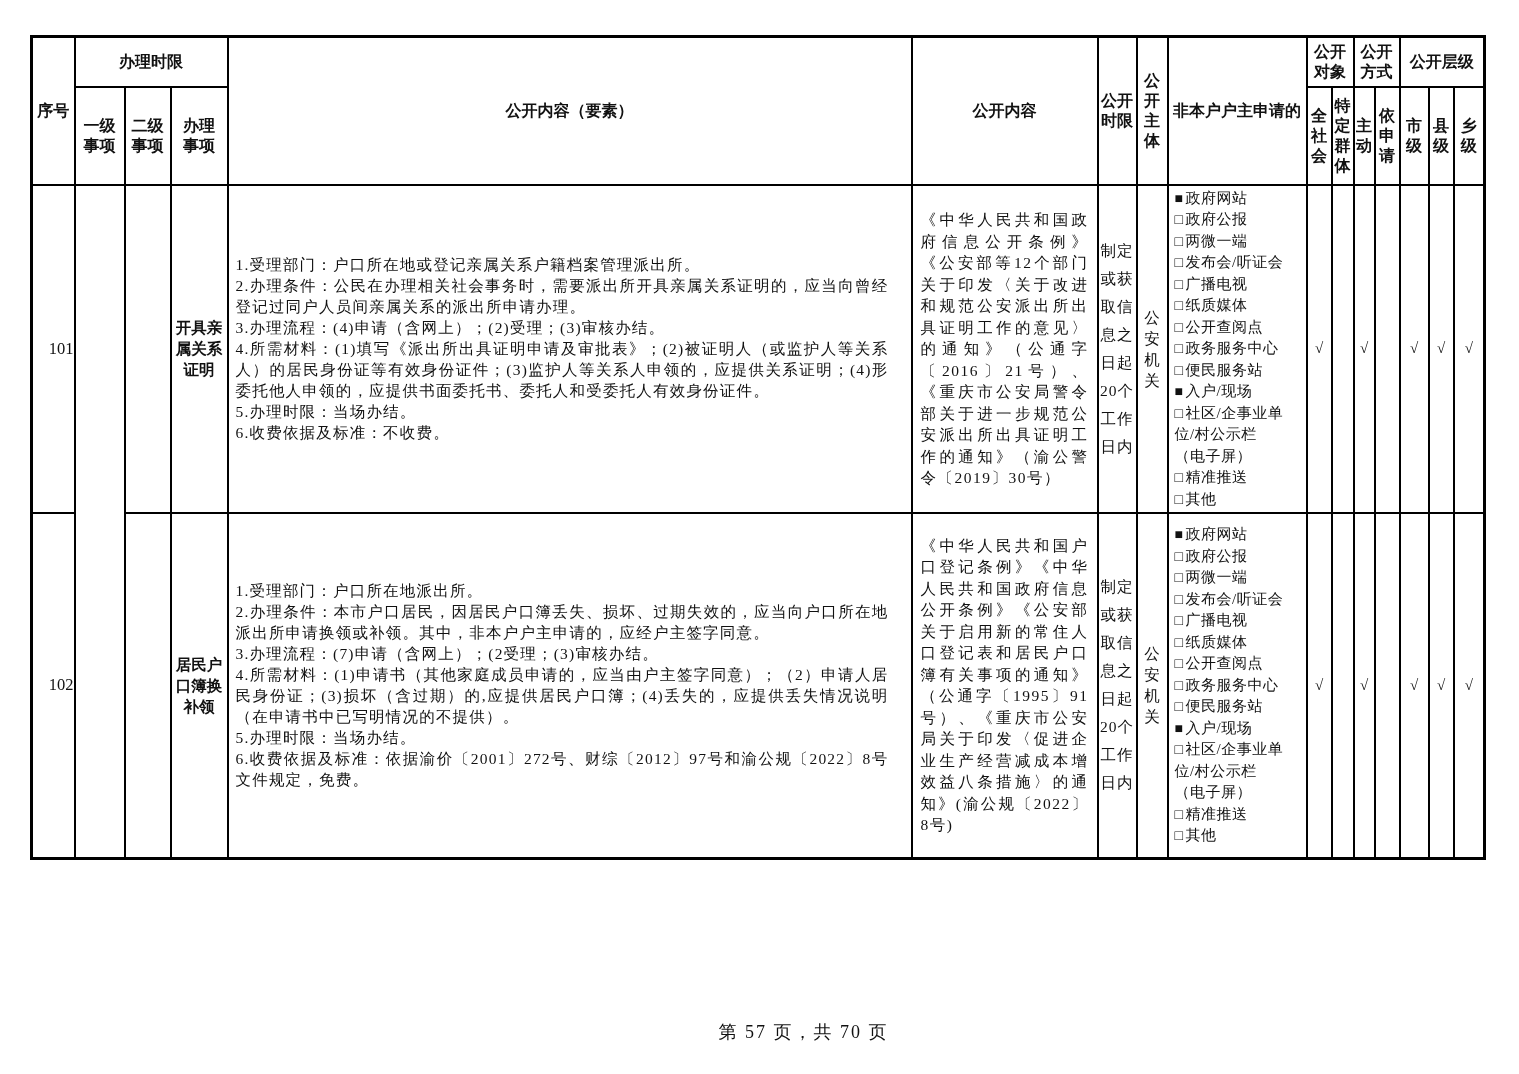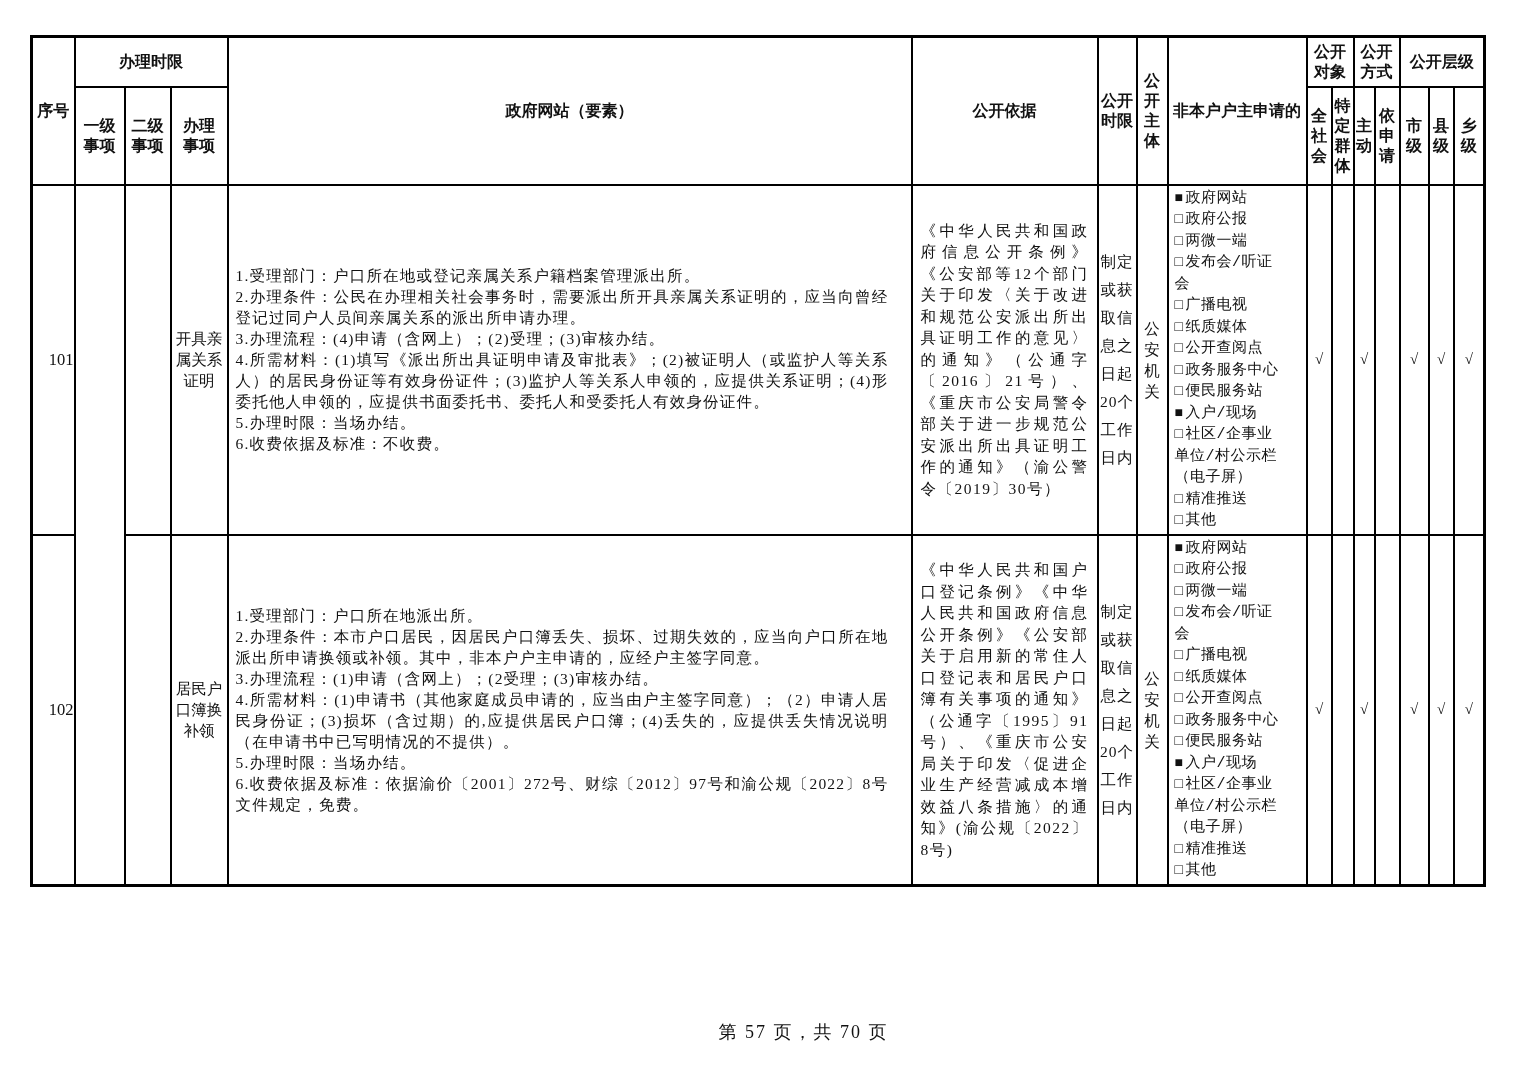--- a/index.html
+++ b/index.html
@@ -26,21 +26,21 @@
     overflow: hidden;
   }
   th {
     font-weight: bold;
     font-size: 16px;
     line-height: 20px;
   }
   td { font-size: 15.5px; }
   .pre-line { white-space: pre-line; }
   .seq-cell { font-size: 16.5px; text-align: right; }
-  .item-cell { line-height: 21px; }
+  .item-cell { line-height: 21px; font-weight: bold; }
   .content-cell {
     text-align: justify;
     text-justify: inter-character;
     vertical-align: middle;
     padding: 0 22px 0 7px;
   }
   .content-line {
     line-height: 21px;
     letter-spacing: 1.2px;
     text-align: justify;
@@ -55,21 +55,20 @@
     line-height: 21.5px;
     letter-spacing: 1.5px;
     display: inline;
   }
   .timelimit-cell { line-height: 28px; letter-spacing: 1px; }
   .subject-cell  { line-height: 21px; }
   .channels-cell {
     text-align: left;
     vertical-align: middle;
     padding: 2px 18px 2px 6px;
-    font-family: Liberation Mono, monospace;
   }
   .channel-line {
     line-height: 21.5px;
     letter-spacing: 0.5px;
     font-size: 15px;
   }
   .cb { margin-right: 2px; font-size: 14px; }
   .mark-cell { font-size: 15px; }
   .footer {
     position: absolute;
@@ -101,22 +100,22 @@
     <col style="width:25px">
       <col style="width:29px">
       <col style="width:25px">
       <col style="width:31px">
   </colgroup>
 
   <tbody>
       <tr style="height:50px">
     <th rowspan="2">序号</th>
     <th colspan="3">办理时限</th>
-    <th rowspan="2">政府网站（要素）</th>
-    <th rowspan="2">公开依据</th>
+    <th rowspan="2">公开内容（要素）</th>
+    <th rowspan="2">公开内容</th>
     <th rowspan="2" class="pre-line">公开
 时限</th>
     <th rowspan="2" class="pre-line">公
 开
 主
 体</th>
     <th rowspan="2">非本户户主申请的</th>
     <th colspan="2" class="pre-line">公开
 对象</th>
     <th colspan="2" class="pre-line">公开
@@ -211,21 +210,21 @@
   <tr style="height:345px">
     <td class="seq-cell">102</td>
     <td></td>
     <td class="item-cell pre-line">居民户
 口簿换
 补领</td>
     <td class="content-cell">
       <div>
             <div class="content-line">1.受理部门：户口所在地派出所。</div>
             <div class="content-line">2.办理条件：本市户口居民，因居民户口簿丢失、损坏、过期失效的，应当向户口所在地派出所申请换领或补领。其中，非本户户主申请的，应经户主签字同意。</div>
-            <div class="content-line">3.办理流程：(1)申请（含网上）；(2受理；(3)审核办结。</div>
+            <div class="content-line">3.办理流程：(7)申请（含网上）；(2受理；(3)审核办结。</div>
             <div class="content-line">4.所需材料：(1)申请书（其他家庭成员申请的，应当由户主签字同意）；（2）申请人居民身份证；(3)损坏（含过期）的,应提供居民户口簿；(4)丢失的，应提供丢失情况说明（在申请书中已写明情况的不提供）。</div>
             <div class="content-line">5.办理时限：当场办结。</div>
             <div class="content-line">6.收费依据及标准：依据渝价〔2001〕272号、财综〔2012〕97号和渝公规〔2022〕8号文件规定，免费。</div>
           </div>
     </td>
     <td class="basis-cell">
       <span class="basis-text">《中华人民共和国户口登记条例》《中华人民共和国政府信息公开条例》《公安部关于启用新的常住人口登记表和居民户口簿有关事项的通知》（公通字〔1995〕91号）、《重庆市公安局关于印发〈促进企业生产经营减成本增效益八条措施〉的通知》(渝公规〔2022〕8号)</span>
     </td>
     <td class="timelimit-cell pre-line">制定
 或获

